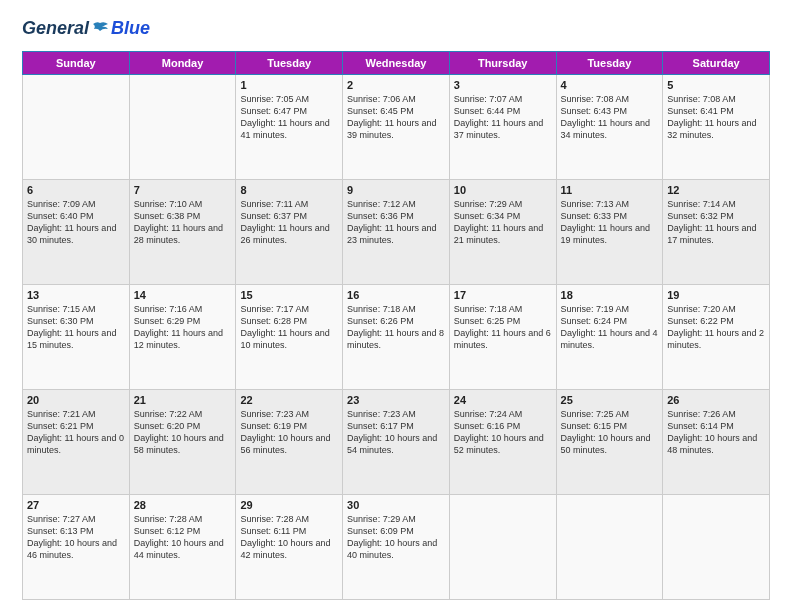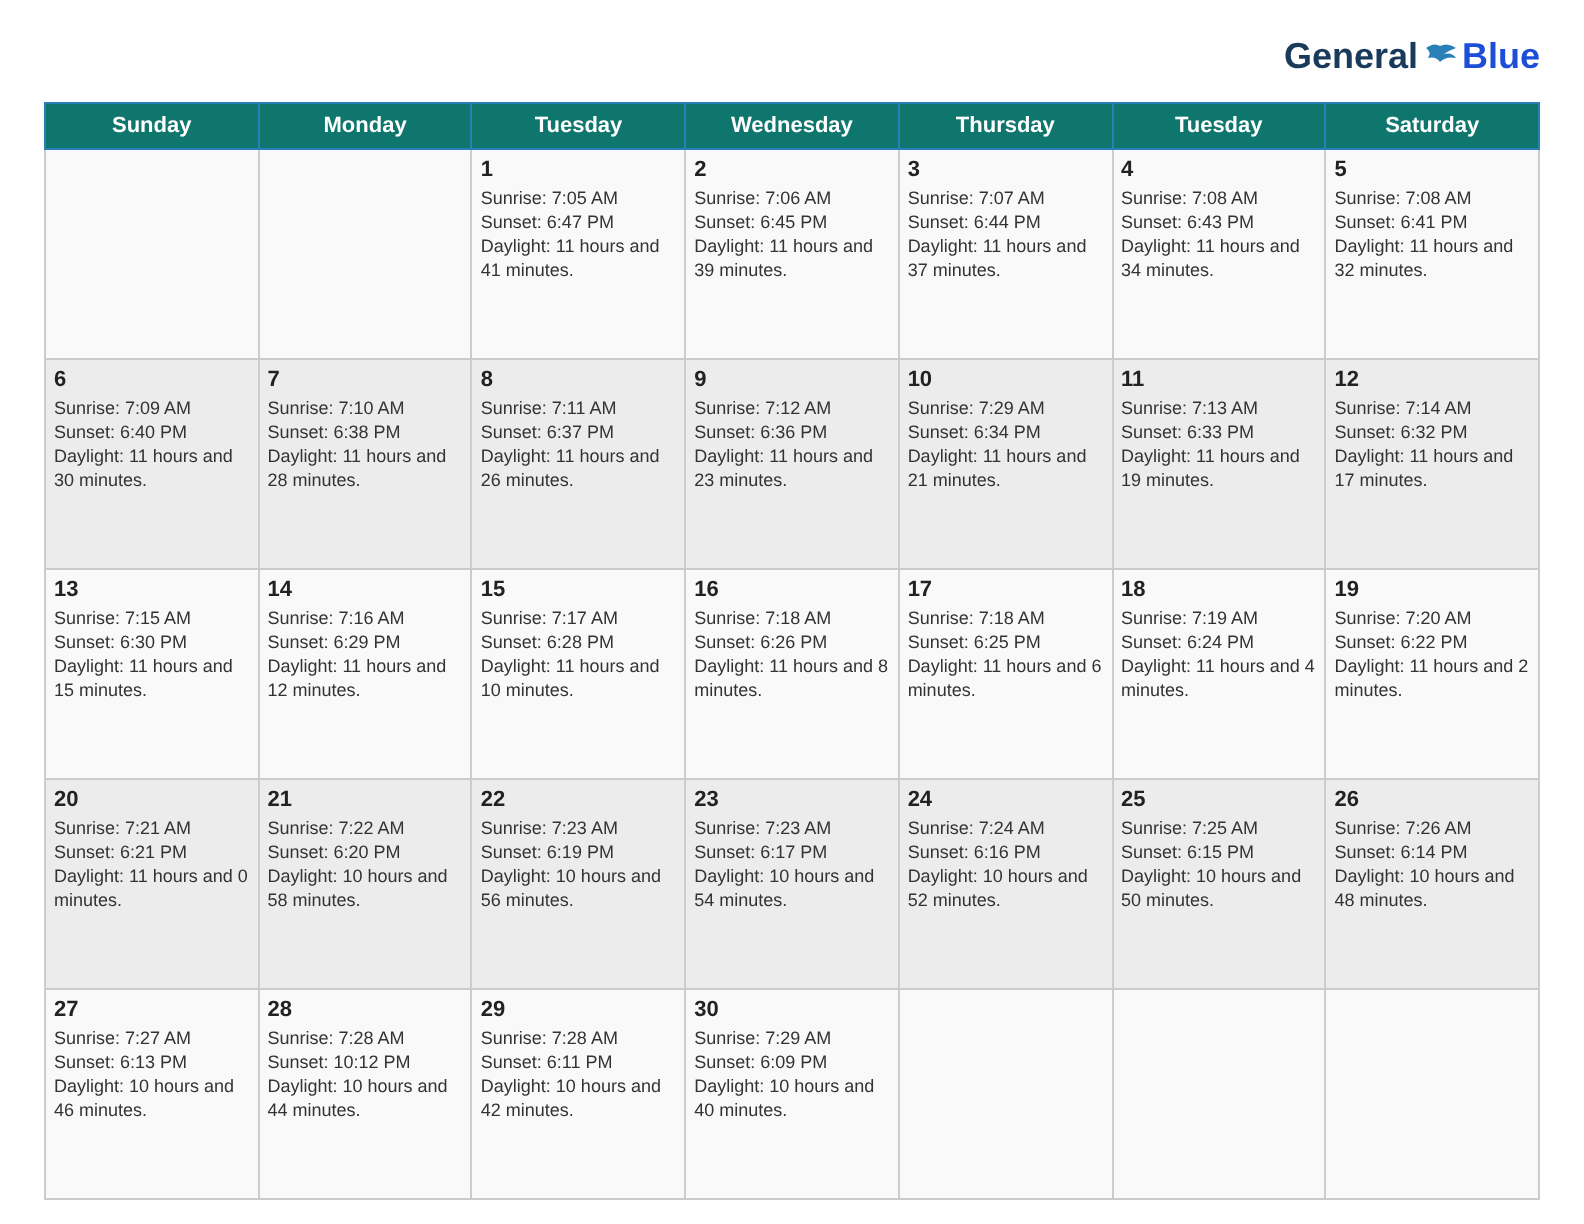--- a/index.html
+++ b/index.html
@@ -12,23 +12,24 @@
     }
     .page {
       width: 792px;
       height: 612px;
       padding: 18px 22px 12px 22px;
       display: flex;
       flex-direction: column;
     }
     .header {
       display: flex;
-      justify-content: flex-end;
+      justify-content: space-between;
       align-items: flex-start;
       margin-bottom: 12px;
+      font-style: italic;
     }
     .logo {
       display: flex;
       flex-direction: column;
       align-items: flex-start;
     }
     .logo-text {
       display: flex;
       align-items: center;
       font-size: 18px;
@@ -49,21 +50,21 @@
       font-weight: normal;
       color: #333;
     }
     .calendar-table {
       width: 100%;
       border-collapse: collapse;
       flex: 1;
       font-size: 10px;
     }
     .calendar-table thead tr th {
-      background-color: #0f766e;
+      background-color: #a21caf;
       color: #fff;
       text-align: center;
       font-size: 11px;
       font-weight: bold;
       padding: 5px 3px;
       border: 1px solid #2980b9;
     }
     .calendar-table tbody tr td {
       border: 1px solid #ccc;
       vertical-align: top;
@@ -300,21 +301,21 @@
         <tr>
           <td>
             <span class="day-number">27</span>
             <div class="cell-content">Sunrise: 7:27 AM
 Sunset: 6:13 PM
 Daylight: 10 hours and 46 minutes.</div>
           </td>
           <td>
             <span class="day-number">28</span>
             <div class="cell-content">Sunrise: 7:28 AM
-Sunset: 10:12 PM
+Sunset: 6:12 PM
 Daylight: 10 hours and 44 minutes.</div>
           </td>
           <td>
             <span class="day-number">29</span>
             <div class="cell-content">Sunrise: 7:28 AM
 Sunset: 6:11 PM
 Daylight: 10 hours and 42 minutes.</div>
           </td>
           <td>
             <span class="day-number">30</span>

